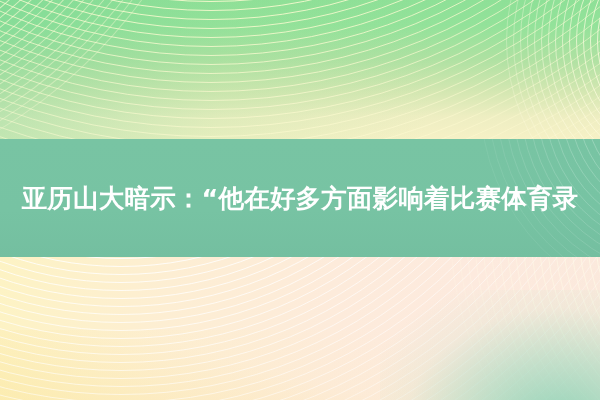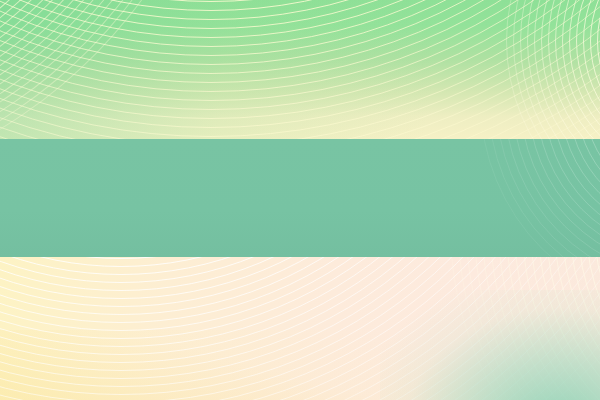--- a/index.html
+++ b/index.html
@@ -319,15 +319,16 @@
         <div class="arc-ring" style="width: 596px; height: 596px; left: -298px; top: -298px; border-color: rgba(255, 252, 232, 0.314);"></div>
         <div class="arc-ring" style="width: 612px; height: 612px; left: -306px; top: -306px; border-color: rgba(255, 252, 232, 0.29);"></div>
         <div class="arc-ring" style="width: 628px; height: 628px; left: -314px; top: -314px; border-color: rgba(255, 252, 232, 0.267);"></div>
         <div class="arc-ring" style="width: 644px; height: 644px; left: -322px; top: -322px; border-color: rgba(255, 252, 232, 0.243);"></div>
         <div class="arc-ring" style="width: 660px; height: 660px; left: -330px; top: -330px; border-color: rgba(255, 252, 232, 0.22);"></div>
       </div>
     <div class="panel-bot-green"></div>
   </div>
 
   <div class="headline">
+    <span class="ln">亚历山大暗示：“他在好多方面影响着比赛体育录</span>
   </div>
 
 </div>
 
 </body></html>

